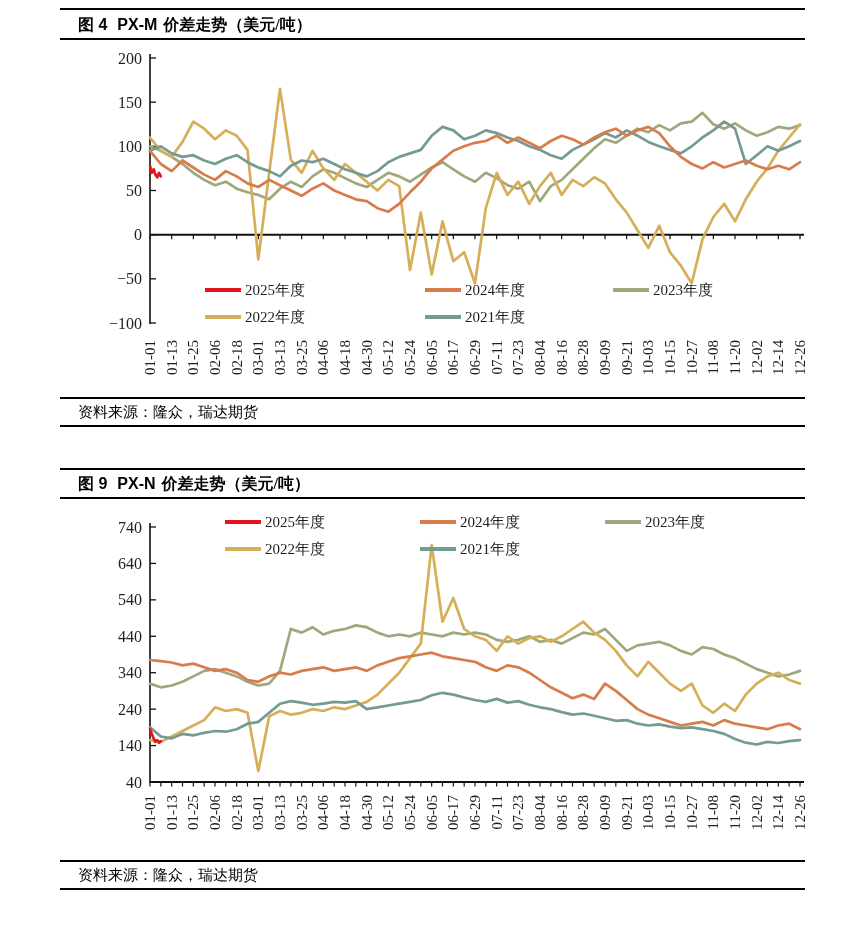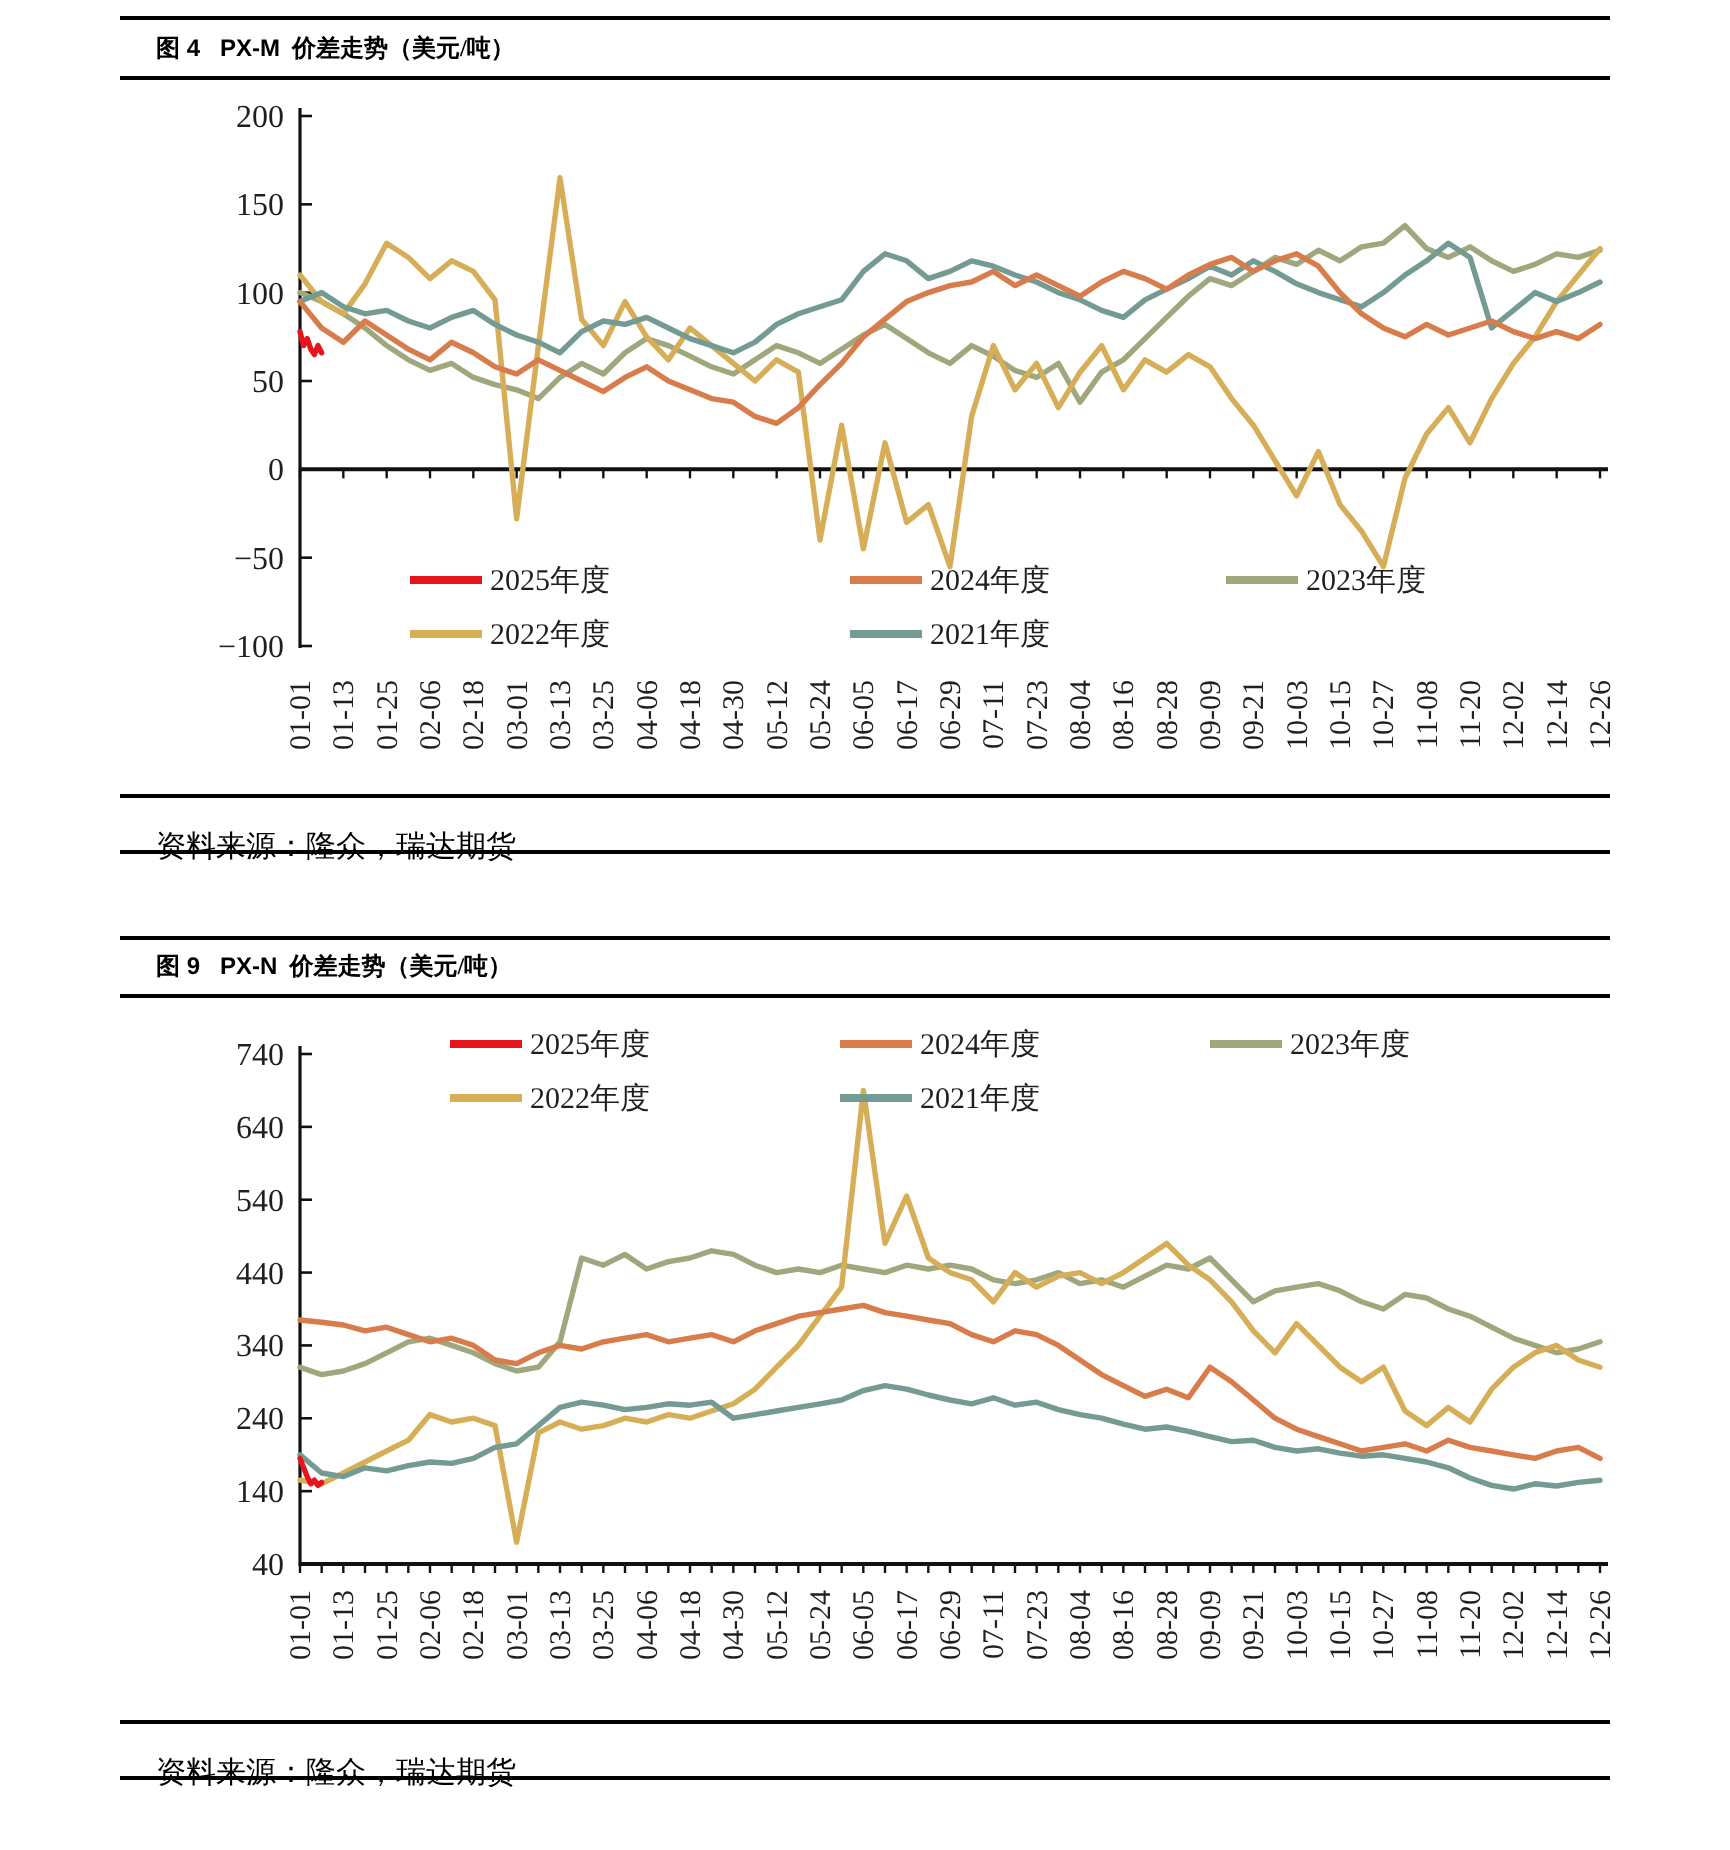--- a/index.html
+++ b/index.html
@@ -1,22 +1,22 @@
 <!DOCTYPE html>
 <html><head>
 <meta charset="utf-8">
 <style>
   html,body{margin:0;padding:0;background:#ffffff;}
   body{width:865px;height:925px;position:relative;font-family:"Liberation Serif",serif;color:#000;}
   .hr{position:absolute;left:60px;width:745px;background:#000;}
-  .fig-title{position:absolute;left:78px;width:700px;font-size:12px;line-height:25px;white-space:nowrap;}
+  .fig-title{position:absolute;left:78px;width:700px;font-size:16px;line-height:25px;white-space:nowrap;}
   .t-bold{font-family:"Liberation Sans",sans-serif;font-weight:bold;}
   .t-code{font-family:"Liberation Sans",sans-serif;font-weight:bold;margin-left:10px;}
   .t-suffix{font-family:"Liberation Serif",serif;font-weight:600;margin-left:6px;}
-  .src{position:absolute;left:78px;width:700px;font-size:15px;line-height:26px;white-space:nowrap;margin-top:12px;}
+  .src{position:absolute;left:78px;width:700px;font-size:15px;line-height:26px;white-space:nowrap;}
   svg{position:absolute;left:60px;overflow:visible;}
   .ylab{font-family:"Liberation Serif",serif;font-size:16px;fill:#1f1f1f;}
   .xlab{font-family:"Liberation Serif",serif;font-size:15px;fill:#1f1f1f;}
   .leg{font-family:"Liberation Serif",serif;font-size:15px;fill:#1f1f1f;}
 </style>
 </head>
 <body>
 
 <div class="hr" style="top:8px;height:2px;"></div>
 <div class="fig-title" style="top:12px;">

